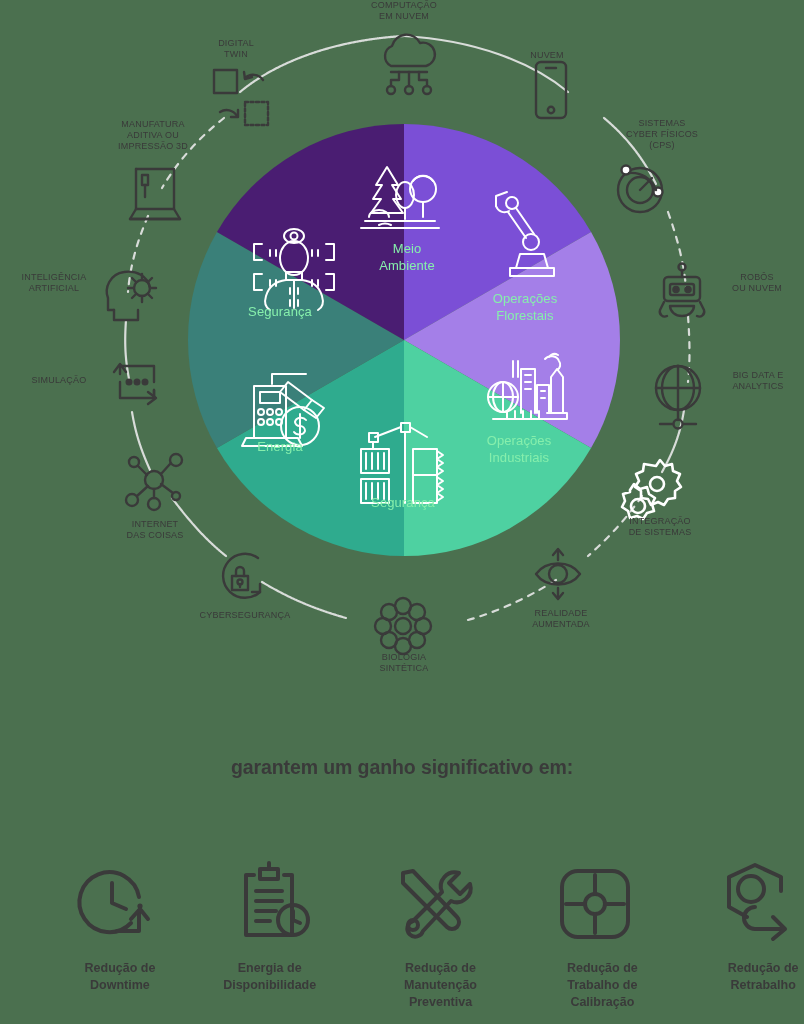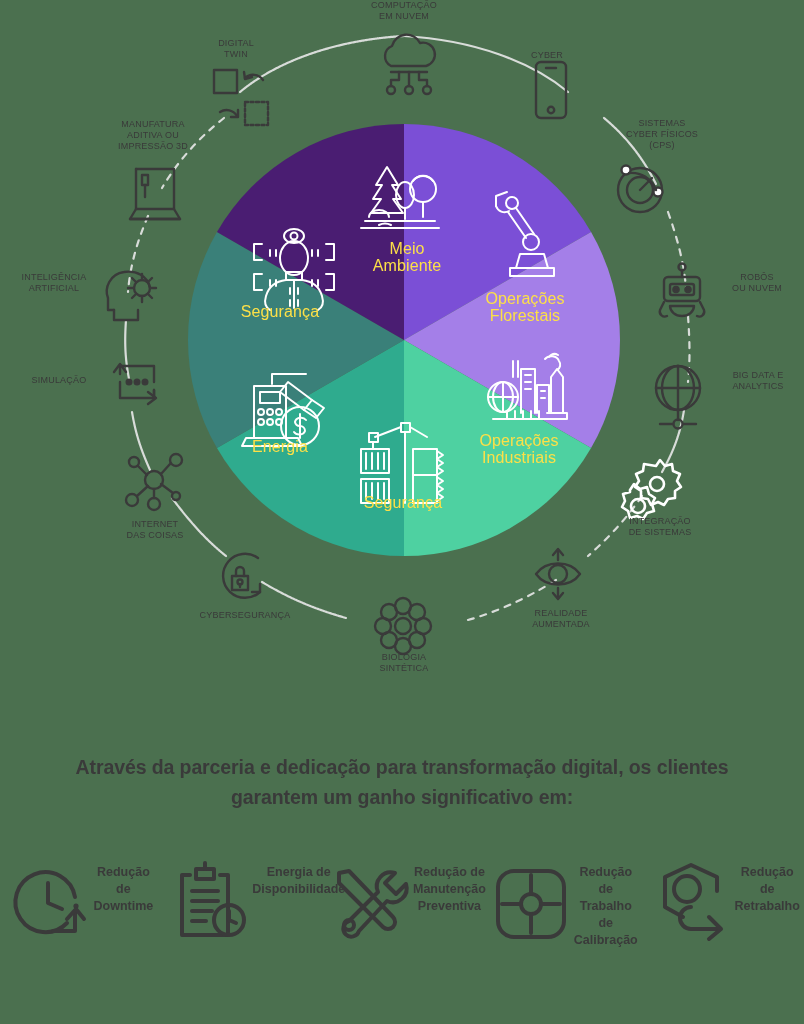--- a/index.html
+++ b/index.html
@@ -15,22 +15,22 @@
 
   
   #wheel-area{
     position:absolute; left:0; top:0; width:804px; height:700px;
   }
   #wheel-svg{ position:absolute; left:0; top:0; }
 
   
   .slice-label{
     position:absolute;
-    color:#fde047;
-    font-size:16px;
+    color:#86efac;
+    font-size:13px;
     line-height:17px;
     text-align:center;
     white-space:pre-line;
     letter-spacing:.1px;
     pointer-events:none;
   }
 
   
   .ring-label{
     position:absolute;
@@ -56,21 +56,21 @@
   }
 
   
   #benefits{
     position:absolute;
     left:0; top:856px; width:804px; height:168px;
     display:flex; align-items:flex-start; justify-content:space-around;
   }
   .benefit{
     width:150px;
-    display:flex; flex-direction:row; align-items:flex-start;
+    display:flex; flex-direction:column; align-items:flex-end;
   }
   .benefit-icon{ height:96px; display:flex; align-items:center; justify-content:center; }
   .benefit-label{
     margin-top:8px;
     font-size:12.5px;
     font-weight:bold;
     line-height:17px;
     text-align:center;
     color:#3a3a3a;
     white-space:pre-line;
@@ -366,25 +366,24 @@
 AUMENTADA</div>
   <div class="ring-label" style="left:608px; top:516px; width:104px;">INTEGRAÇÃO
 DE SISTEMAS</div>
   <div class="ring-label" style="left:712px; top:370px; width:92px;">BIG DATA E
 ANALYTICS</div>
   <div class="ring-label" style="left:716px; top:272px; width:82px;">ROBÔS
 OU NUVEM</div>
   <div class="ring-label" style="left:610px; top:118px; width:104px;">SISTEMAS
 CYBER FÍSICOS
 (CPS)</div>
-  <div class="ring-label" style="left:512px; top:50px; width:70px;">CYBER</div>
+  <div class="ring-label" style="left:512px; top:50px; width:70px;">NUVEM</div>
 </div>
 
 <div id="headline">
-  <div>Através da parceria e dedicação para transformação digital, os clientes</div>
   <div>garantem um ganho significativo em:</div>
 </div>
 
 <div id="benefits">
 
   <div class="benefit">
     <div class="benefit-icon">
       <svg width="86" height="86" viewBox="0 0 86 86" fill="none" stroke="#3a3a3a" stroke-width="4" stroke-linecap="round" stroke-linejoin="round">
         <path d="M70 36 A30 30 0 1 0 62 62"></path>
         <path d="M43 22 L43 42 L57 48"></path>

